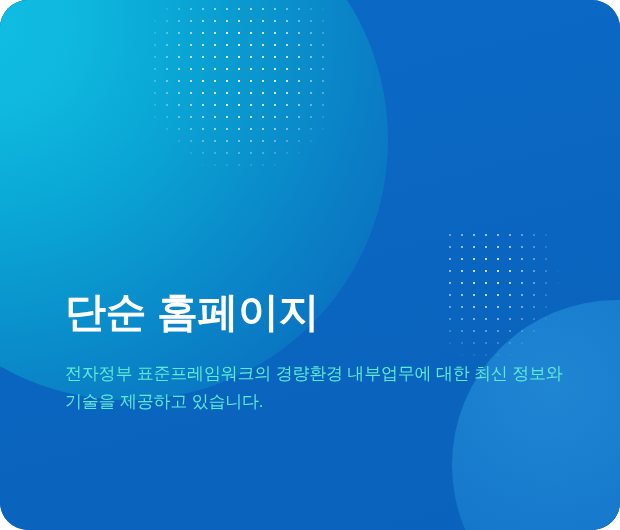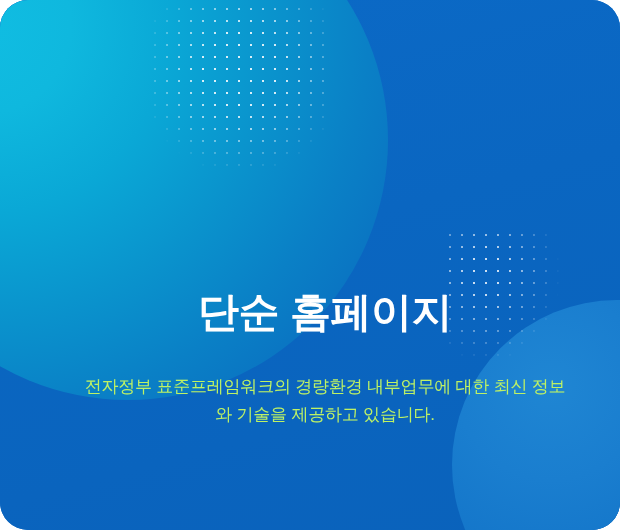--- a/index.html
+++ b/index.html
@@ -94,39 +94,38 @@
     -webkit-mask-image: radial-gradient(ellipse 62% 66% at 36% 34%, #000 22%, rgba(0,0,0,0.55) 58%, transparent 100%);
     mask-image: radial-gradient(ellipse 62% 66% at 36% 34%, #000 22%, rgba(0,0,0,0.55) 58%, transparent 100%);
   }
 
   
   .hero-content {
     position: absolute;
     left: 65px;
     top: 288px;
     width: 520px;
-    text-align: center;
   }
   .hero-title {
     margin: 0;
     font-size: 41px;
     font-weight: 700;
     line-height: 1.18;
     letter-spacing: -0.5px;
     color: #ffffff;
     white-space: nowrap;
   }
   .hero-subtitle {
-    margin: 13px;
+    margin: 0;
     padding-top: 24px;
     font-size: 17px;
     font-weight: 400;
     line-height: 1.62;
     letter-spacing: -0.2px;
-    color: #bef264;
+    color: #5eead4;
     max-width: 500px;
   }
 </style>
 </head>
 <body>
 
 <div class="hero-card">
 
   <div class="hero-bg"></div>
 

